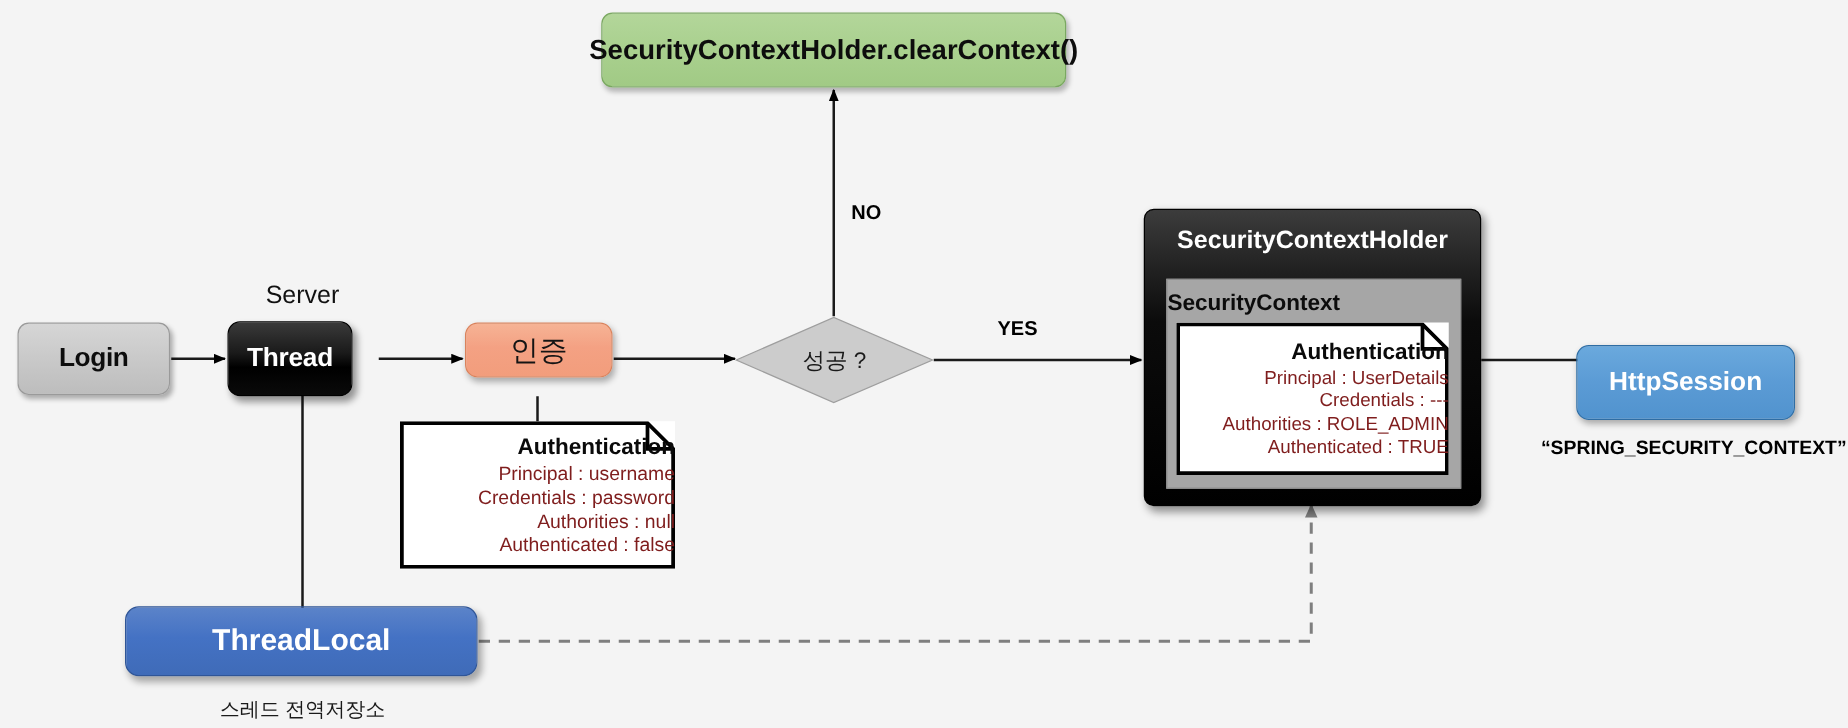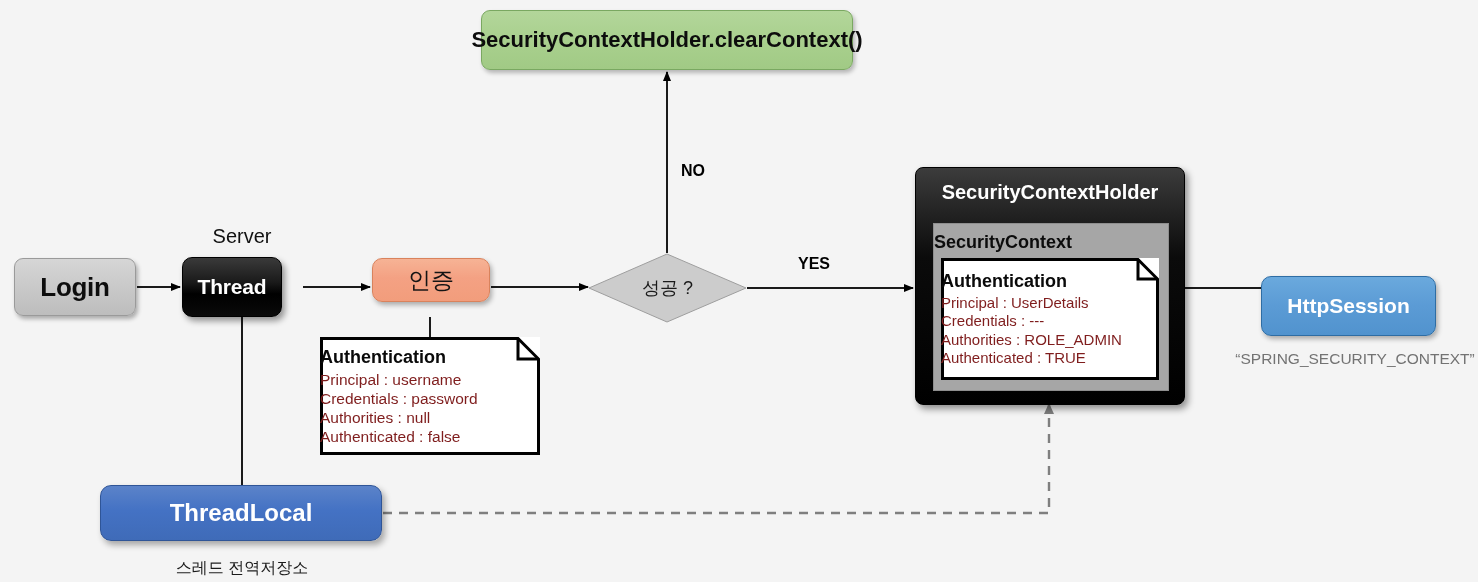--- a/index.html
+++ b/index.html
@@ -31,21 +31,21 @@
     text-align: center;
   }
 
   
   .n-login {
     left: 14px; top: 258px; width: 122px; height: 58px;
     border-radius: 9px;
     border: 1px solid #9a9a9a;
     background: linear-gradient(to bottom, #d6d6d6 0%, #c9c9c9 50%, #bdbdbd 100%);
     box-shadow: 2px 3px 4px rgba(0,0,0,0.30);
-    font-size: 26px;
+    font-size: 21px;
     font-weight: bold;
     color: #0d0d0d;
     letter-spacing: -0.3px;
   }
 
   
   .n-server-label {
     left: 178px; top: 223px; width: 128px; height: 26px;
     font-size: 20px;
     color: #111;
@@ -88,21 +88,21 @@
   .note .note-shape {
     position: absolute;
     left: 0; top: 0; right: 0; bottom: 0;
   }
   .note .note-body {
     position: relative;
     width: 100%;
     height: 100%;
     display: flex;
     flex-direction: column;
-    align-items: flex-start;
+    align-items: flex-end;
     justify-content: center;
     box-sizing: border-box;
   }
   .note .note-title {
     font-weight: bold;
     color: #0a0a0a;
   }
   .note .note-line { color: #7f1d1d; }
 
   .n-note-auth {
@@ -191,22 +191,23 @@
     border: 1px solid #2e6da4;
     background: linear-gradient(to bottom, #6aa9dd 0%, #5b9bd5 50%, #5193ce 100%);
     box-shadow: 2px 3px 5px rgba(0,0,0,0.30);
     color: #fff;
     font-size: 21px;
     font-weight: bold;
   }
   .cap-session {
     left: 1249px; top: 348px; width: 212px; height: 22px;
     font-size: 15.5px;
-    color: #737373;
+    color: #000000;
     white-space: nowrap;
+    font-weight: bold;
   }
 
   
   .n-threadlocal {
     left: 100px; top: 485px; width: 282px; height: 56px;
     border-radius: 11px;
     border: 1px solid #2f5597;
     background: linear-gradient(to bottom, #5b83c9 0%, #4472c4 45%, #3f6bb8 100%);
     box-shadow: 3px 4px 6px rgba(0,0,0,0.32);
     color: #fff;

